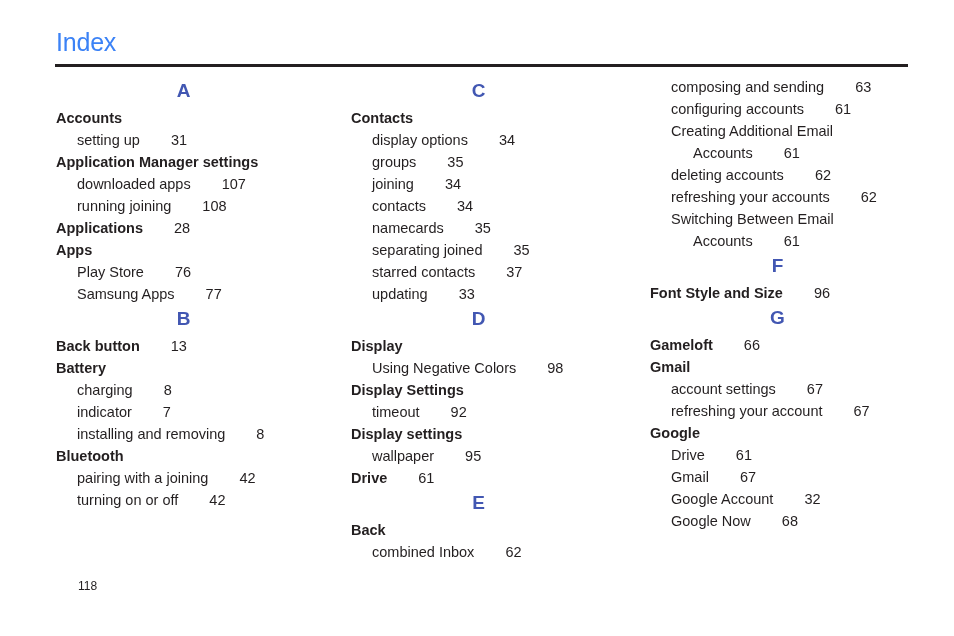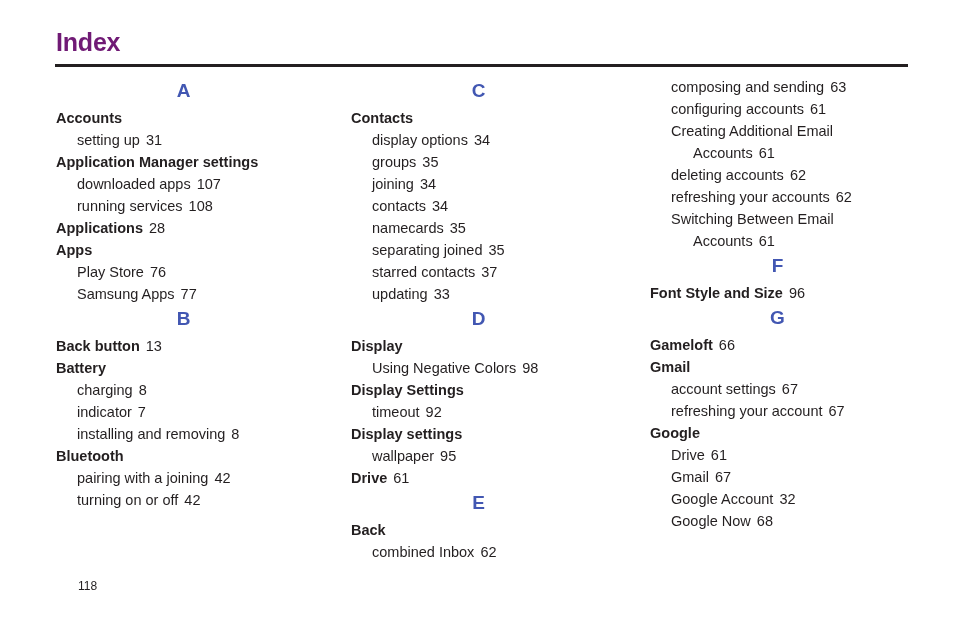--- a/index.html
+++ b/index.html
@@ -23,23 +23,23 @@
     width: 954px;
     height: 636px;
   }
 
   
   .page-title {
     position: absolute;
     left: 56px;
     top: 30px;
     font-size: 25px;
-    font-weight: bold;
+    font-weight: normal;
     letter-spacing: -0.2px;
-    color: #701a75;
+    color: #3b82f6;
     line-height: 1;
   }
   .title-rule {
     position: absolute;
     left: 55px;
     top: 64px;
     width: 853px;
     height: 3px;
     background: #231f20;
   }
@@ -95,21 +95,21 @@
   }
   .entry-sub.wrapped {
     white-space: normal;
     padding-left: 21px;
     text-indent: 0;
   }
   .entry-sub .cont {
     display: block;
     padding-left: 22px;
   }
-  .locator { padding-left: 2px; }
+  .locator { padding-left: 2px; margin-left: 25px; }
 
   
   .page-number {
     position: absolute;
     left: 78px;
     top: 580px;
     font-size: 12px;
     color: #231f20;
     line-height: 1;
   }
@@ -123,21 +123,21 @@
 
   <div class="title-rule"></div>
 
   <div class="columns">
       <div class="column col-1">
         <div class="section-letter">A</div>
         <div class="entry-main"><span>Accounts</span></div>
         <div class="entry-sub"><span>setting up</span><span class="locator"> 31</span></div>
         <div class="entry-main"><span>Application Manager settings</span></div>
         <div class="entry-sub"><span>downloaded apps</span><span class="locator"> 107</span></div>
-        <div class="entry-sub"><span>running services</span><span class="locator"> 108</span></div>
+        <div class="entry-sub"><span>running joining</span><span class="locator"> 108</span></div>
         <div class="entry-main"><span>Applications</span><span class="locator"> 28</span></div>
         <div class="entry-main"><span>Apps</span></div>
         <div class="entry-sub"><span>Play Store</span><span class="locator"> 76</span></div>
         <div class="entry-sub"><span>Samsung Apps</span><span class="locator"> 77</span></div>
         <div class="section-letter tight">B</div>
         <div class="entry-main"><span>Back button</span><span class="locator"> 13</span></div>
         <div class="entry-main"><span>Battery</span></div>
         <div class="entry-sub"><span>charging</span><span class="locator"> 8</span></div>
         <div class="entry-sub"><span>indicator</span><span class="locator"> 7</span></div>
         <div class="entry-sub"><span>installing and removing</span><span class="locator"> 8</span></div>

